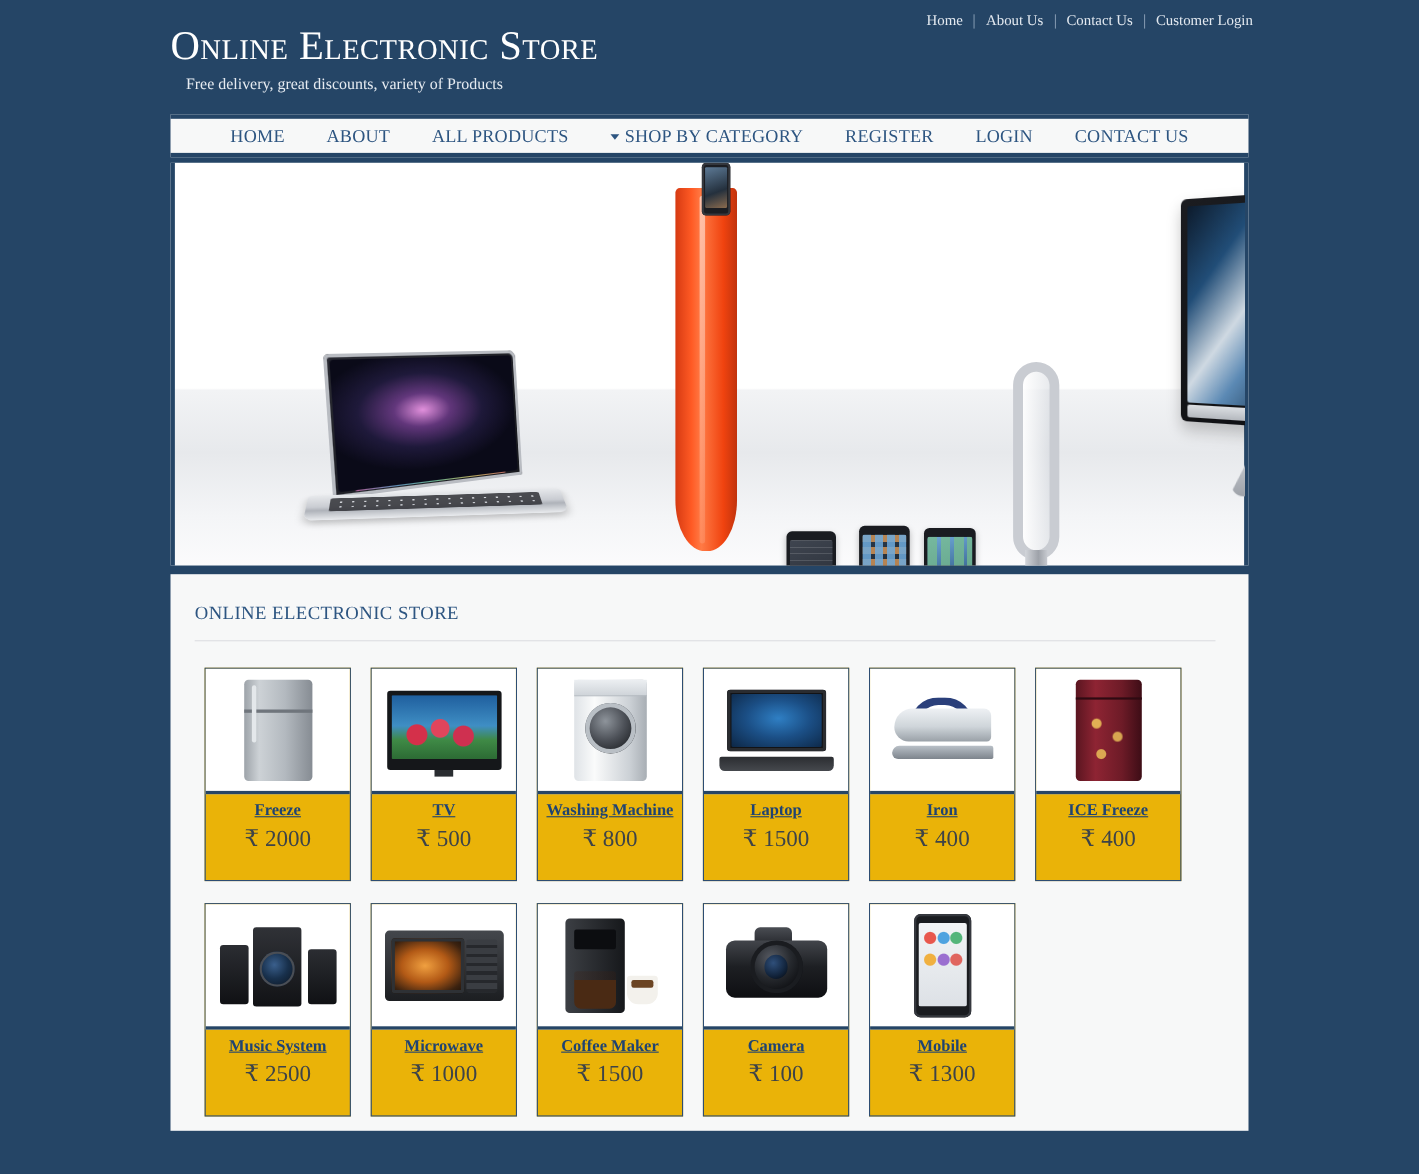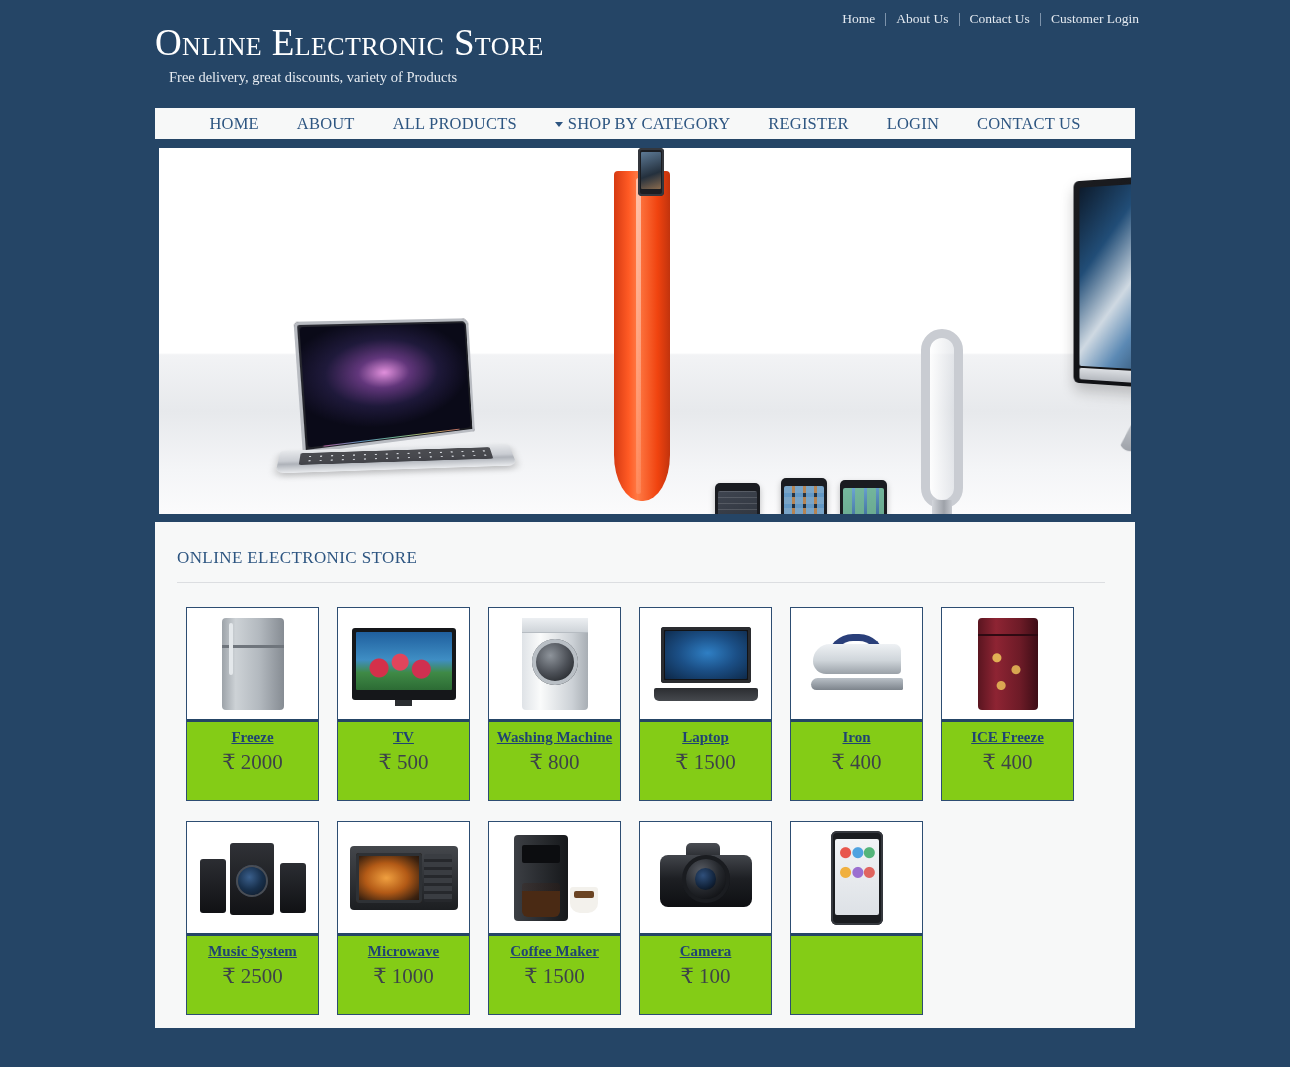--- a/index.html
+++ b/index.html
@@ -269,21 +269,21 @@
   }
 
   .grid {
     display: flex;
     flex-wrap: wrap;
     gap: 20px 18px;
     margin: 24px 0 0 11px;
   }
   .card {
     width: 133px;
-    background: #84cc16;
+    background: #eab308;
     border: 1px solid #2d4d72;
     display: flex;
     flex-direction: column;
   }
   .card-media {
     height: 114px;
     background: #ffffff;
     border-bottom: 3px solid #254566;
     display: flex;
     align-items: center;
@@ -612,18 +612,22 @@
         <div class="card-body">
           <a class="card-name" href="#">Camera</a>
           <div class="card-price">₹ 100</div>
         </div>
       </div>
 
       <div class="card">
         <div class="card-media">
             <div class="th th-mob"></div>
           </div>
+        <div class="card-body">
+          <a class="card-name" href="#">Mobile</a>
+          <div class="card-price">₹ 1300</div>
+        </div>
       </div>
 
     </div>
   </div>
 
 </div>
 
 </body></html>

